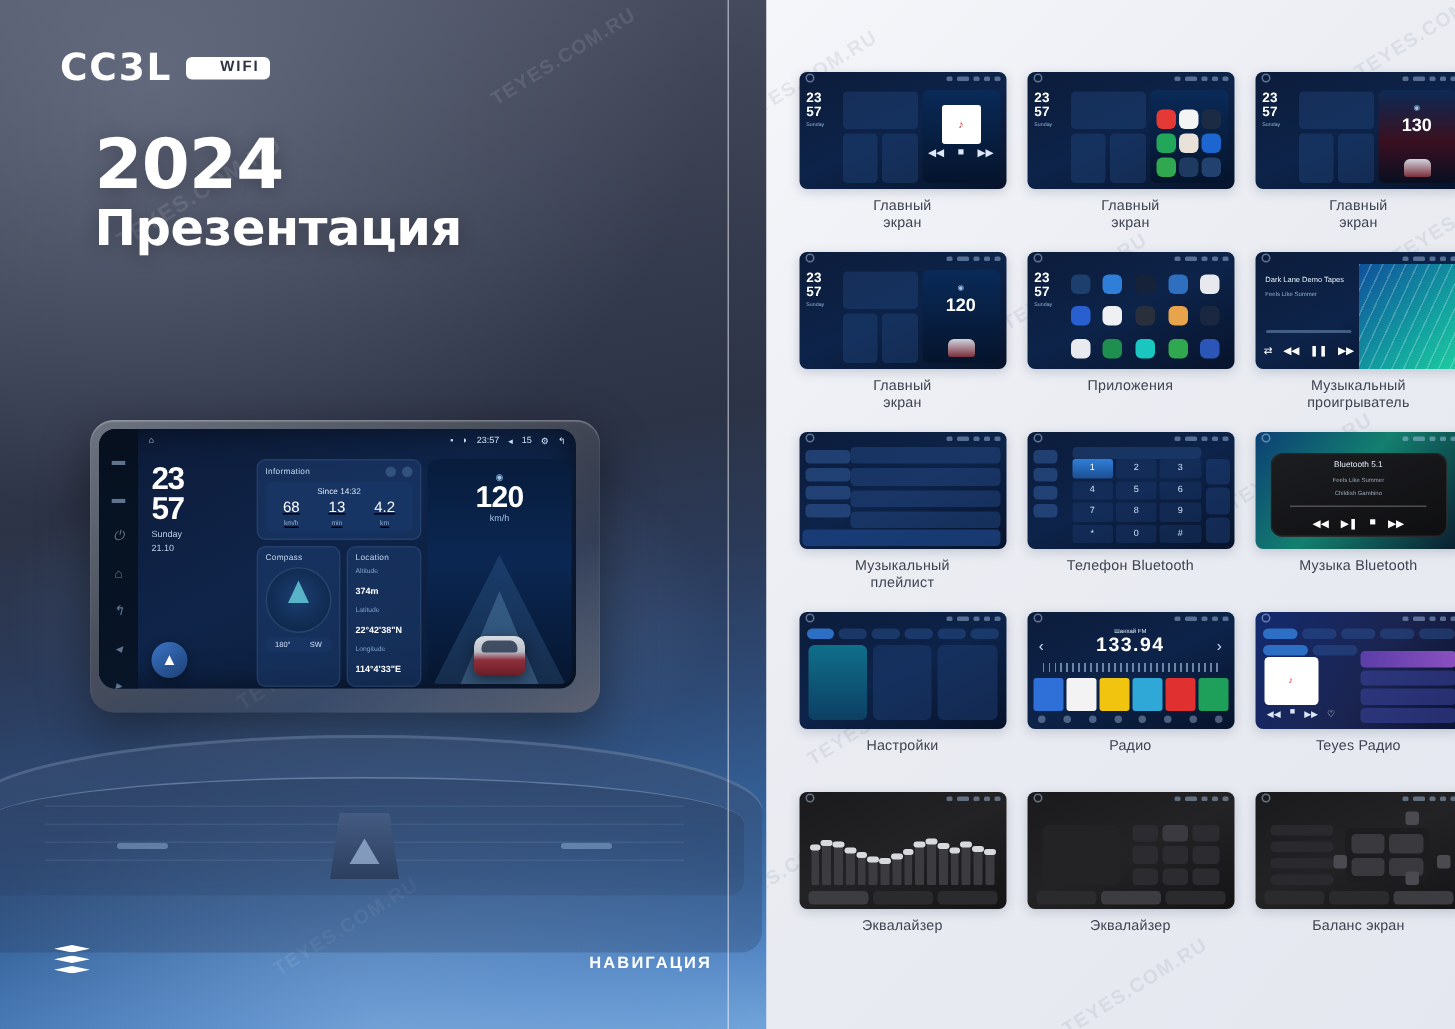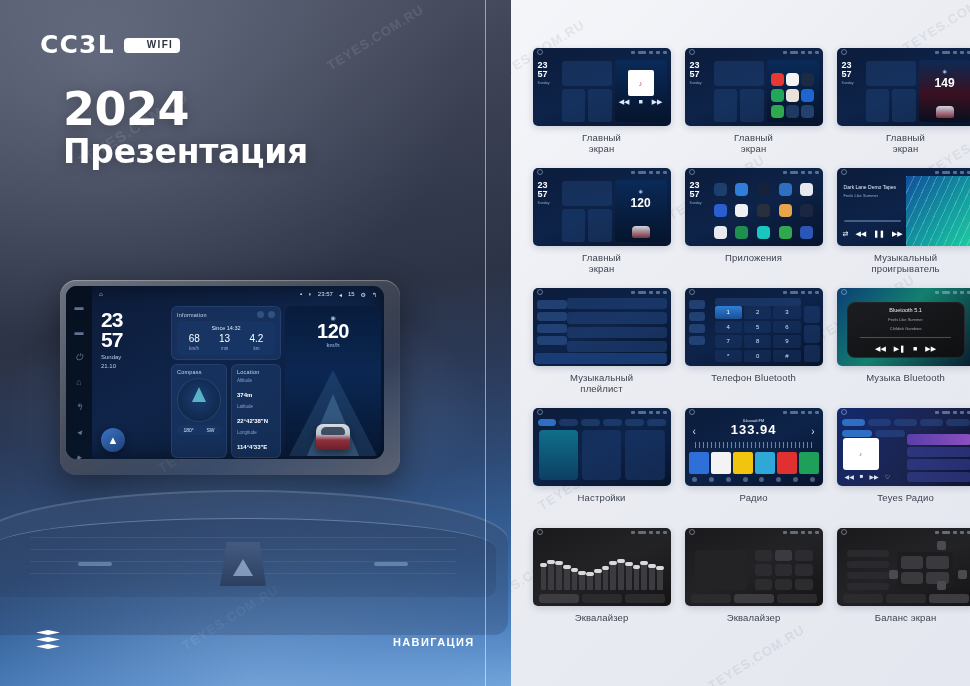--- a/index.html
+++ b/index.html
@@ -98,21 +98,21 @@
   .card{
     background:rgba(34,70,125,.42);border-radius:6px;
     border:1px solid rgba(120,165,220,.13);padding:4px 5px;
   }
   .card-hd{display:flex;align-items:center;justify-content:space-between;}
   .card-t{color:#c3d6ee;font-size:5.5px;letter-spacing:.2px;}
   .dots{display:flex;gap:4px;}
   .dot{width:7px;height:7px;border-radius:50%;background:rgba(150,195,240,.22);}
   .info-inner{background:rgba(25,56,105,.55);border-radius:5px;margin-top:3px;padding:4px 2px;text-align:center;}
   .since{color:#dbe8f8;font-size:5.5px;margin-bottom:3px;}
-  .stats{display:flex;justify-content:space-around;}
+  .stats{display:flex;justify-content:space-around;text-decoration:underline;}
   .stat b{display:block;color:#fff;font-size:10px;font-weight:500;line-height:1;}
   .stat span{display:block;color:#8fb0d6;font-size:4.5px;margin-top:2px;}
   .row2{display:flex;gap:4px;flex:1;}
   .compass-card,.loc-card{flex:1;display:flex;flex-direction:column;}
   .compass{
     width:42px;height:42px;border-radius:50%;margin:3px auto 0;
     background:radial-gradient(circle at 50% 45%, #1b3e72 0%, #10294e 70%);
     border:1px solid rgba(120,170,225,.2);position:relative;
   }
   .needle{
@@ -595,21 +595,21 @@
               </div>
             <div class="ti-mid">
                 <div class="mini-card"></div>
                 <div class="mini-row">
                   <div class="mini-card"></div>
                   <div class="mini-card"></div>
                 </div>
               </div>
             <div class="ti-right navred">
               <div class="nav-dot">◉</div>
-              <div class="big-num">149</div>
+              <div class="big-num">130</div>
               <div class="mini-car"></div>
             </div>
           </div>
         </div>
         <div class="cap"><span>Главный</span><br><span>экран</span></div>
       </div>
 
       <div class="cell">
         <div class="thumb">
           <div class="t-bar">

